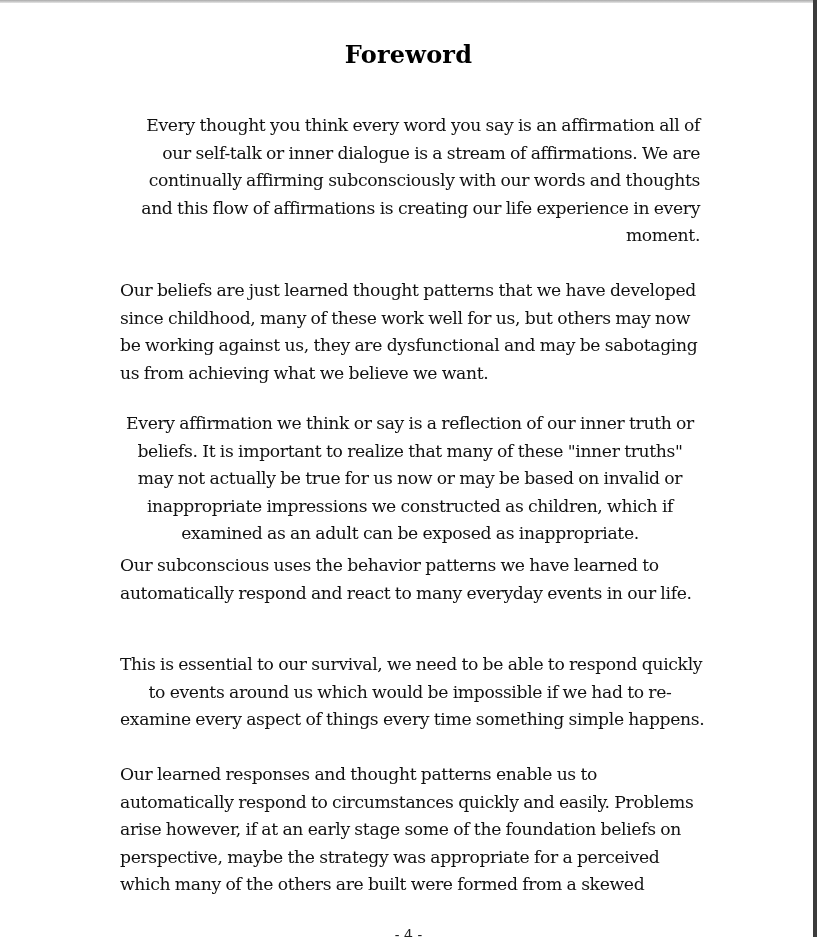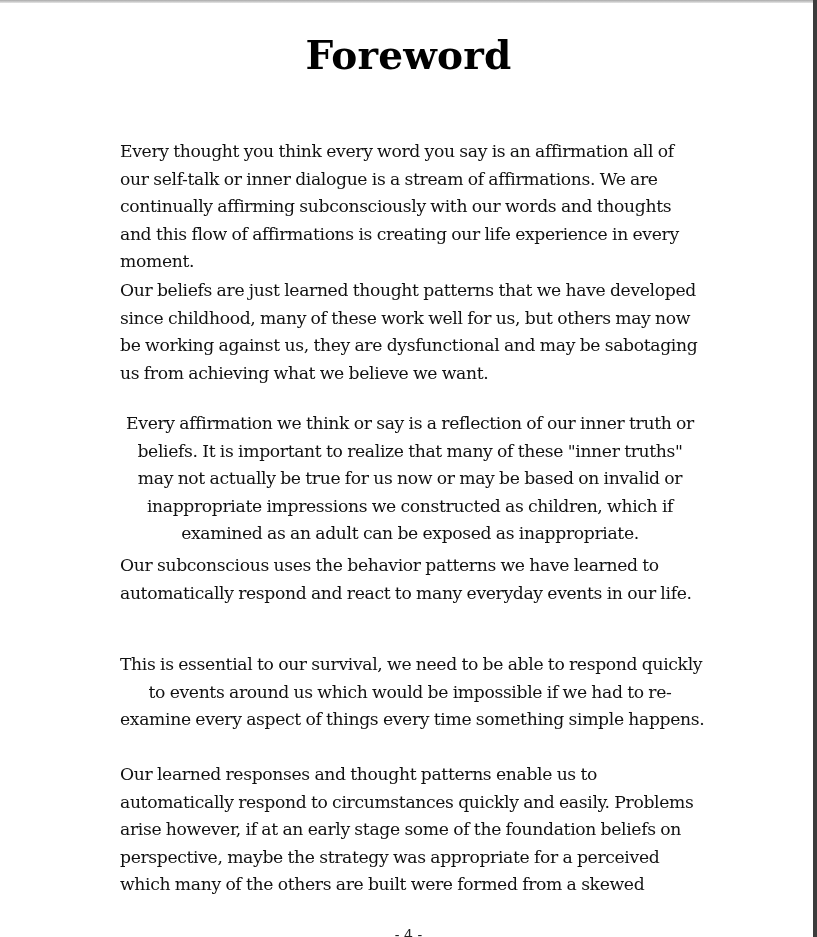--- a/index.html
+++ b/index.html
@@ -36,21 +36,21 @@
     }
     .title {
       position: absolute;
       left: 0;
       width: 817px;
       top: 34px;
       margin: 0;
       text-align: center;
       font-family: "DejaVu Serif", serif;
       font-weight: bold;
-      font-size: 39px;
+      font-size: 24px;
       line-height: 42px;
       color: #000000;
       letter-spacing: 0.2px;
     }
     .body-text {
       position: absolute;
       left: 120px;
       width: 580px;
       font-family: "DejaVu Serif", serif;
       font-size: 17.2px;
@@ -75,21 +75,21 @@
       color: #222;
       line-height: 20px;
     }
   </style>
 </head>
 <body>
 
 <div class="page">
   <h1 class="title">Foreword</h1>
 
-  <p class="body-text" style="top:138px;">
+  <p class="body-text" style="top:112px;text-align:right;">
     <span class="line">Every thought you think every word you say is an affirmation all of</span>
     <span class="line">our self-talk or inner dialogue is a stream of affirmations. We are</span>
     <span class="line">continually affirming subconsciously with our words and thoughts</span>
     <span class="line">and this flow of affirmations is creating our life experience in every</span>
     <span class="line">moment.</span>
   </p>
 
   <p class="body-text" style="top:277px;">
     <span class="line">Our beliefs are just learned thought patterns that we have developed</span>
     <span class="line">since childhood, many of these work well for us, but others may now</span>

